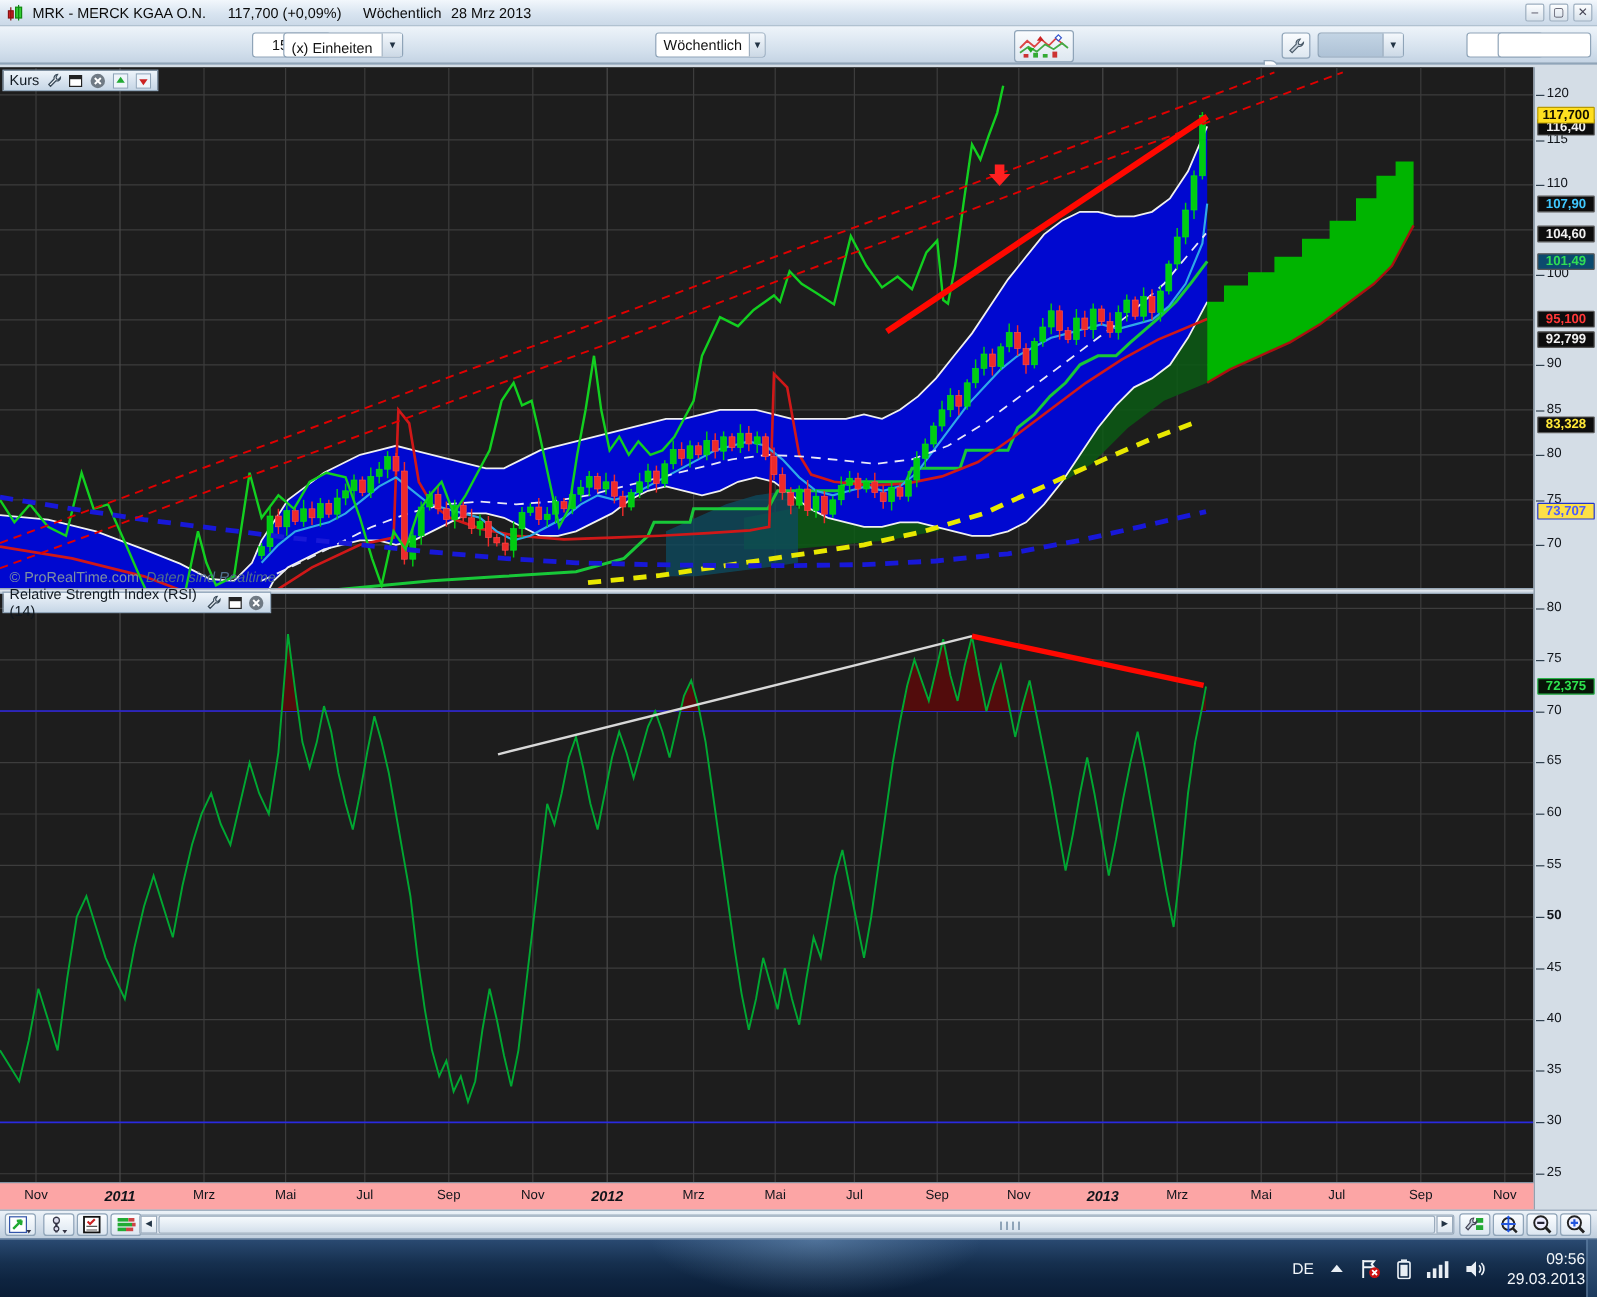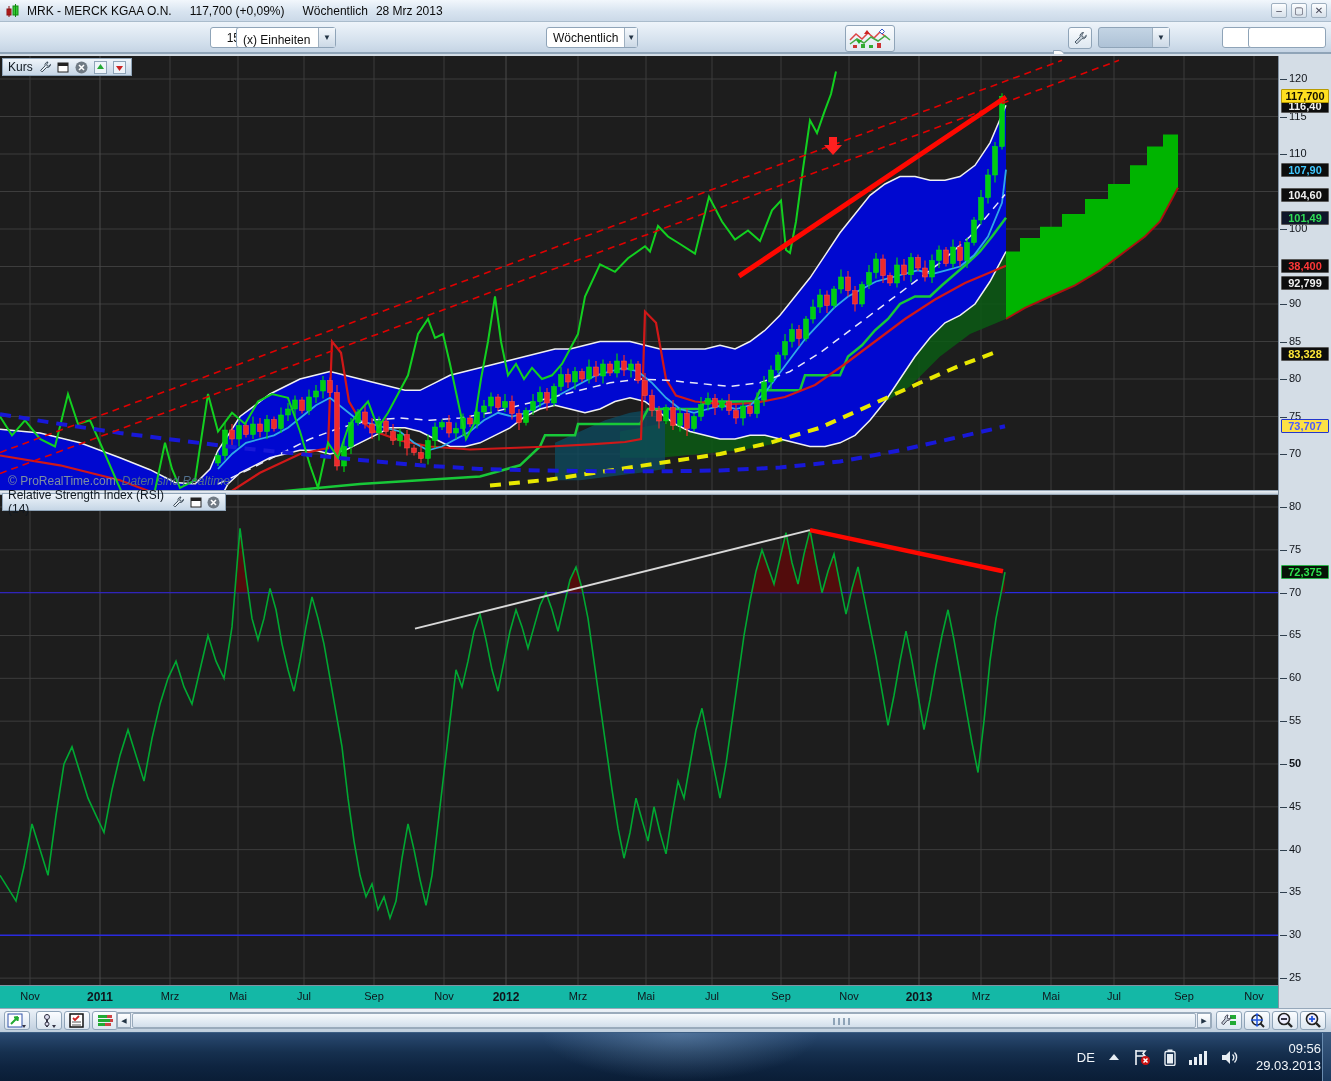--- a/index.html
+++ b/index.html
@@ -35,23 +35,23 @@
     border:1px solid #8fa4b8; border-radius:0 6px 6px 0; font-size:8px; color:#234; text-align:center; line-height:20px; }
   .combo-disabled { background:linear-gradient(#c3d4e4,#aec2d6); color:#7a8ea2; }
 
   
   .chart-wrap { position:absolute; left:0; top:54px; width:1331px; height:954px; background:#d4dde6; }
   .main-panel { position:absolute; left:0; top:2px; width:1278px; height:436px; background:#1d1d1d; }
   .rsi-panel  { position:absolute; left:0; top:441px; width:1278px; height:490px; background:#1d1d1d; }
   .panel-divider { position:absolute; left:0; top:436px; width:1331px; height:5px;
     background:linear-gradient(#eef2f6,#c2cedb); border-top:1px solid #98a8b8; border-bottom:1px solid #98a8b8; }
   .price-axis { position:absolute; left:1278px; top:2px; width:53px; height:952px; background:#d4dde6; border-left:1px solid #8292a2; }
-  .time-axis { position:absolute; left:0; top:931px; width:1278px; height:23px; background:#14b8a6; border-top:1px solid #8292a2;padding-left:24px;}
+  .time-axis { position:absolute; left:0; top:931px; width:1278px; height:23px; background:#fca5a5; border-top:1px solid #8292a2;padding-left:24px;}
   .time-label { position:absolute; top:4px; transform:translateX(-50%); font-size:11px; color:#10141a; }
-  .time-label.year { font-weight:bold; font-size:12px; }
+  .time-label.year { font-weight:bold; font-size:12px;font-style:italic; }
   .axis-tick { position:absolute; left:10px; font-size:11px; color:#10141a; }
   .axis-tick::before { content:""; position:absolute; left:-9px; top:7px; width:7px; border-top:1px solid #30404f; }
   .price-flag { position:absolute; left:2px; width:48px; height:14px; font-size:11px; font-weight:bold;
     text-align:center; line-height:13px; border-radius:1px; }
   .panel-header { position:absolute; height:18px; background:linear-gradient(#eef4fa,#c6d6e6);
     border:1px solid #8fa4b8; display:flex; align-items:center; gap:5px; padding:0 5px; font-size:12px; color:#101820; }
   .ph-icon { display:inline-flex; width:14px; height:13px; align-items:center; justify-content:center; }
   .watermark { position:absolute; left:8px; top:418px; font-size:12px; color:#7d8fa3; z-index:5; }
   .watermark i { color:#51708d; margin-left:6px;margin-top:47px; }
 
@@ -573,22 +573,22 @@
         <div class="axis-tick" style="top: 658.15px;">55</div>
         <div class="axis-tick" style="top: 700.98px; font-weight: bold;">50</div>
         <div class="axis-tick" style="top: 743.81px;">45</div>
         <div class="axis-tick" style="top: 786.64px;">40</div>
         <div class="axis-tick" style="top: 829.47px;">35</div>
         <div class="axis-tick" style="top: 872.3px;">30</div>
         <div class="axis-tick" style="top: 915.13px;">25</div>
         <div class="price-flag" style="top: 363.197px; background: #fde047; color: rgb(75, 91, 255); border: 1px solid rgb(35, 54, 204);">73,707</div>
         <div class="price-flag" style="top: 291.04px; background: rgb(13, 13, 13); color: rgb(255, 232, 56); border: 1px solid rgb(88, 88, 88);">83,328</div>
         <div class="price-flag" style="top: 220.007px; background: rgb(13, 13, 13); color: rgb(240, 240, 240); border: 1px solid rgb(88, 88, 88);">92,799</div>
-        <div class="price-flag" style="top: 202.75px; background: rgb(13, 13, 13); color: rgb(255, 56, 56); border: 1px solid rgb(88, 88, 88);">38,400</div>
-        <div class="price-flag" style="top: 154.825px; background: #0f172a; color: rgb(48, 221, 85); border: 1px solid rgb(88, 88, 88);">101,49</div>
+        <div class="price-flag" style="top: 202.75px; background: rgb(13, 13, 13); color: rgb(255, 56, 56); border: 1px solid rgb(88, 88, 88);">95,100</div>
+        <div class="price-flag" style="top: 154.825px; background: #0c4a6e; color: rgb(48, 221, 85); border: 1px solid rgb(88, 88, 88);">101,49</div>
         <div class="price-flag" style="top: 131.5px; background: rgb(13, 13, 13); color: rgb(240, 240, 240); border: 1px solid rgb(88, 88, 88);">104,60</div>
         <div class="price-flag" style="top: 106.75px; background: rgb(13, 13, 13); color: rgb(64, 200, 255); border: 1px solid rgb(88, 88, 88);">107,90</div>
         <div class="price-flag" style="top: 43px; background: rgb(13, 13, 13); color: rgb(240, 240, 240); border: 1px solid rgb(88, 88, 88);">116,40</div>
         <div class="price-flag" style="top: 33.25px; background: rgb(255, 223, 32); color: rgb(21, 16, 0); border: 1px solid rgb(184, 154, 0);">117,700</div>
         <div class="price-flag" style="top: 509.316px; background: rgb(7, 20, 7); color: rgb(46, 226, 78); border: 1px solid rgb(42, 179, 74);">72,375</div>
       </div>
     <div class="time-axis" id="time-axis">
         <div class="time-label" style="left: 30px;">Nov</div>
         <div class="time-label year" style="left: 100px;">2011</div>
         <div class="time-label" style="left: 170px;">Mrz</div>

